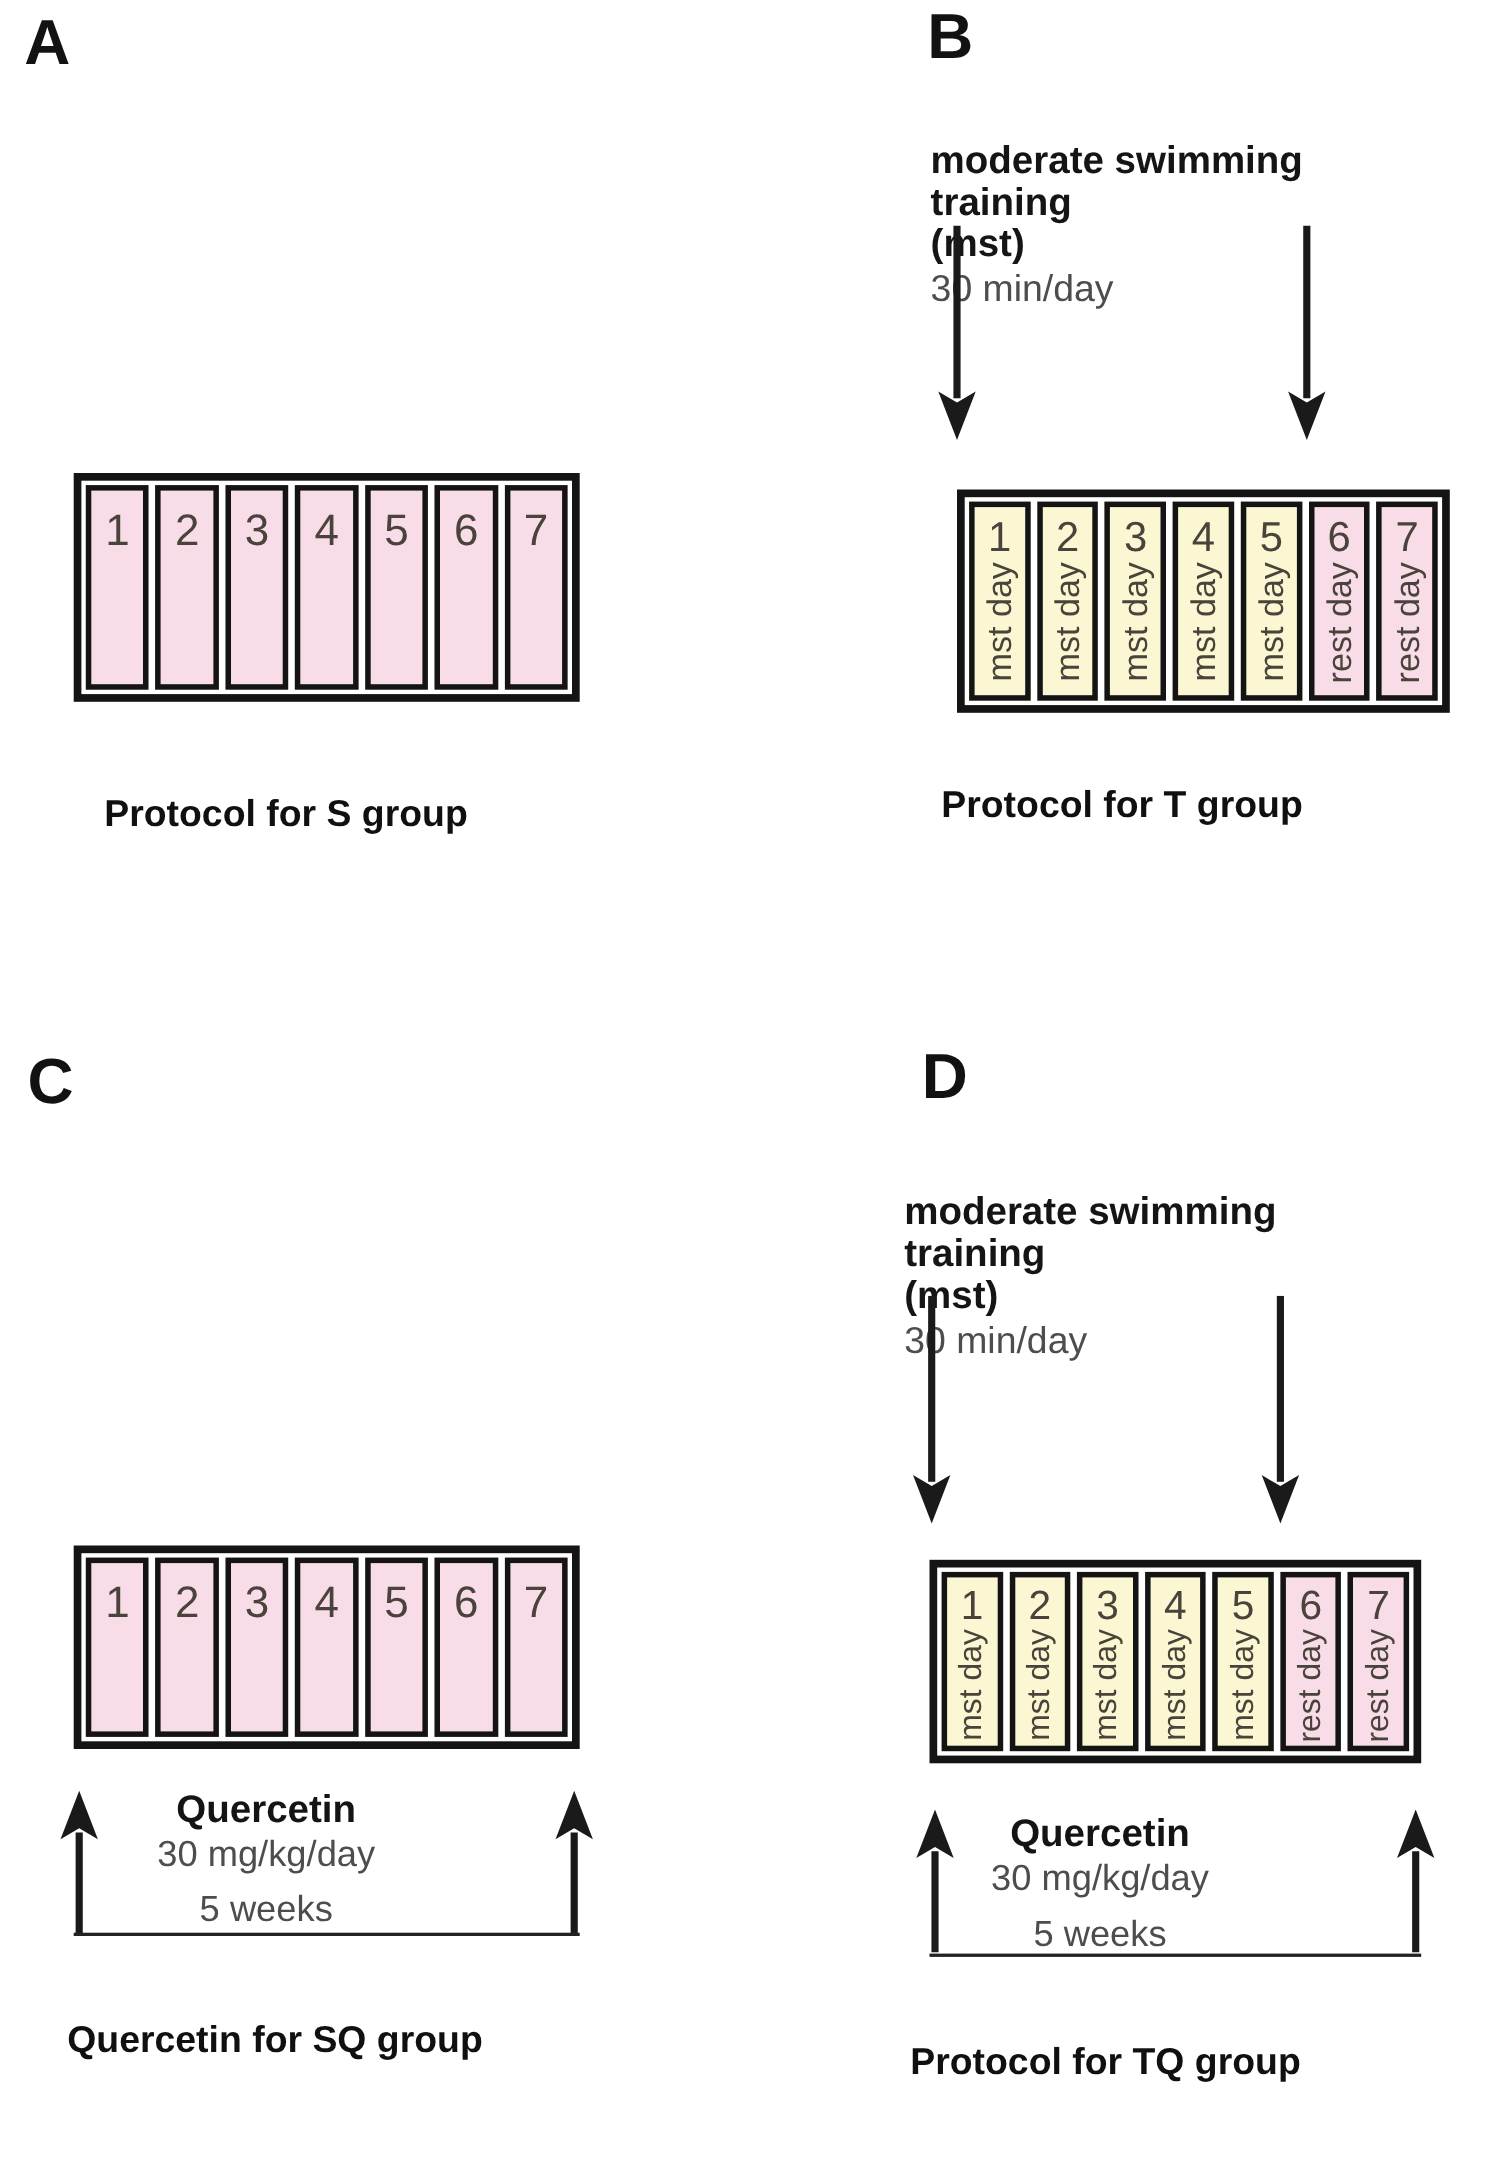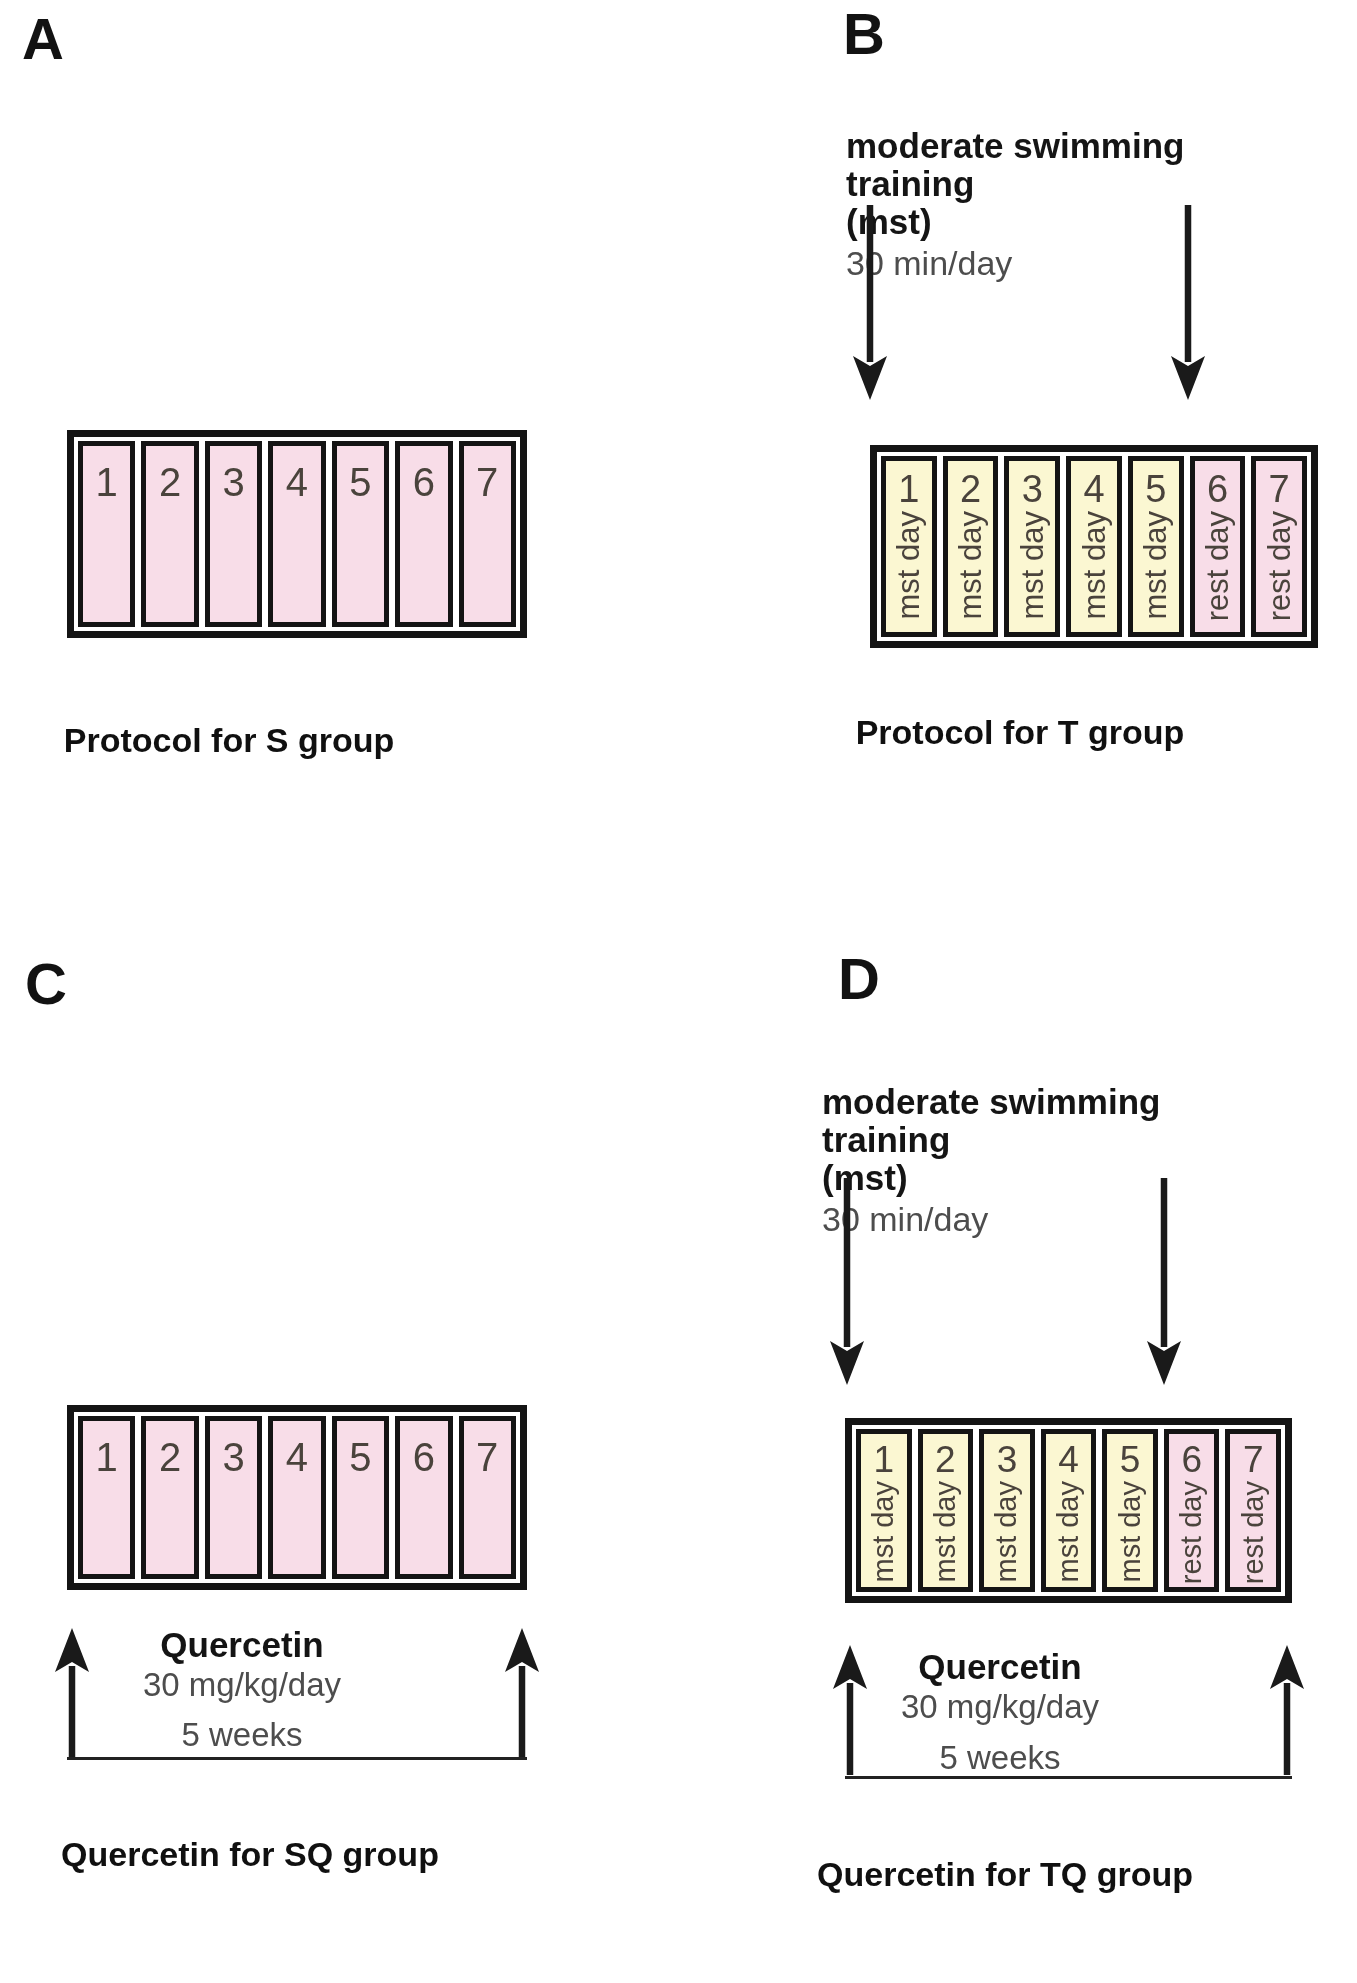--- a/index.html
+++ b/index.html
@@ -129,21 +129,21 @@
         <span class="num">5</span>
       </div>
     <div class="cell plain">
         <span class="num">6</span>
       </div>
     <div class="cell plain">
         <span class="num">7</span>
       </div>
   </div>
 
-  <div class="caption" style="left:49px;top:722px;width:360px;">Protocol for S group</div>
+  <div class="caption" style="left:80px;top:722px;width:360px;">Protocol for S group</div>
 
   <div class="plabel" style="left:843px;top:5px;">B</div>
 
   <div class="header" style="left:846px;top:127px;width:366px;">
     <div>moderate swimming</div>
     <div>training</div>
     <div>(mst)</div>
     <div class="sub">30 min/day</div>
   </div>
 
@@ -291,15 +291,15 @@
     <polygon points="20,0 3,44 20,34 37,44" fill="#1a1a1a"></polygon>
   </svg>
 
   <div class="qblock" style="left:825px;top:1648px;width:350px;">
     <div class="qtitle">Quercetin</div>
     <div class="qdose">30 mg/kg/day</div>
   </div>
   <div class="qweeks" style="left:825px;top:1740px;width:350px;">5 weeks</div>
   <div class="hline" style="left:845px;top:1776px;width:447px;"></div>
 
-  <div class="caption" style="left:815px;top:1856px;width:380px;">Quercetin for TQ group</div>
+  <div class="caption" style="left:815px;top:1856px;width:380px;">Protocol for TQ group</div>
 
 </div>
 
 </body></html>

